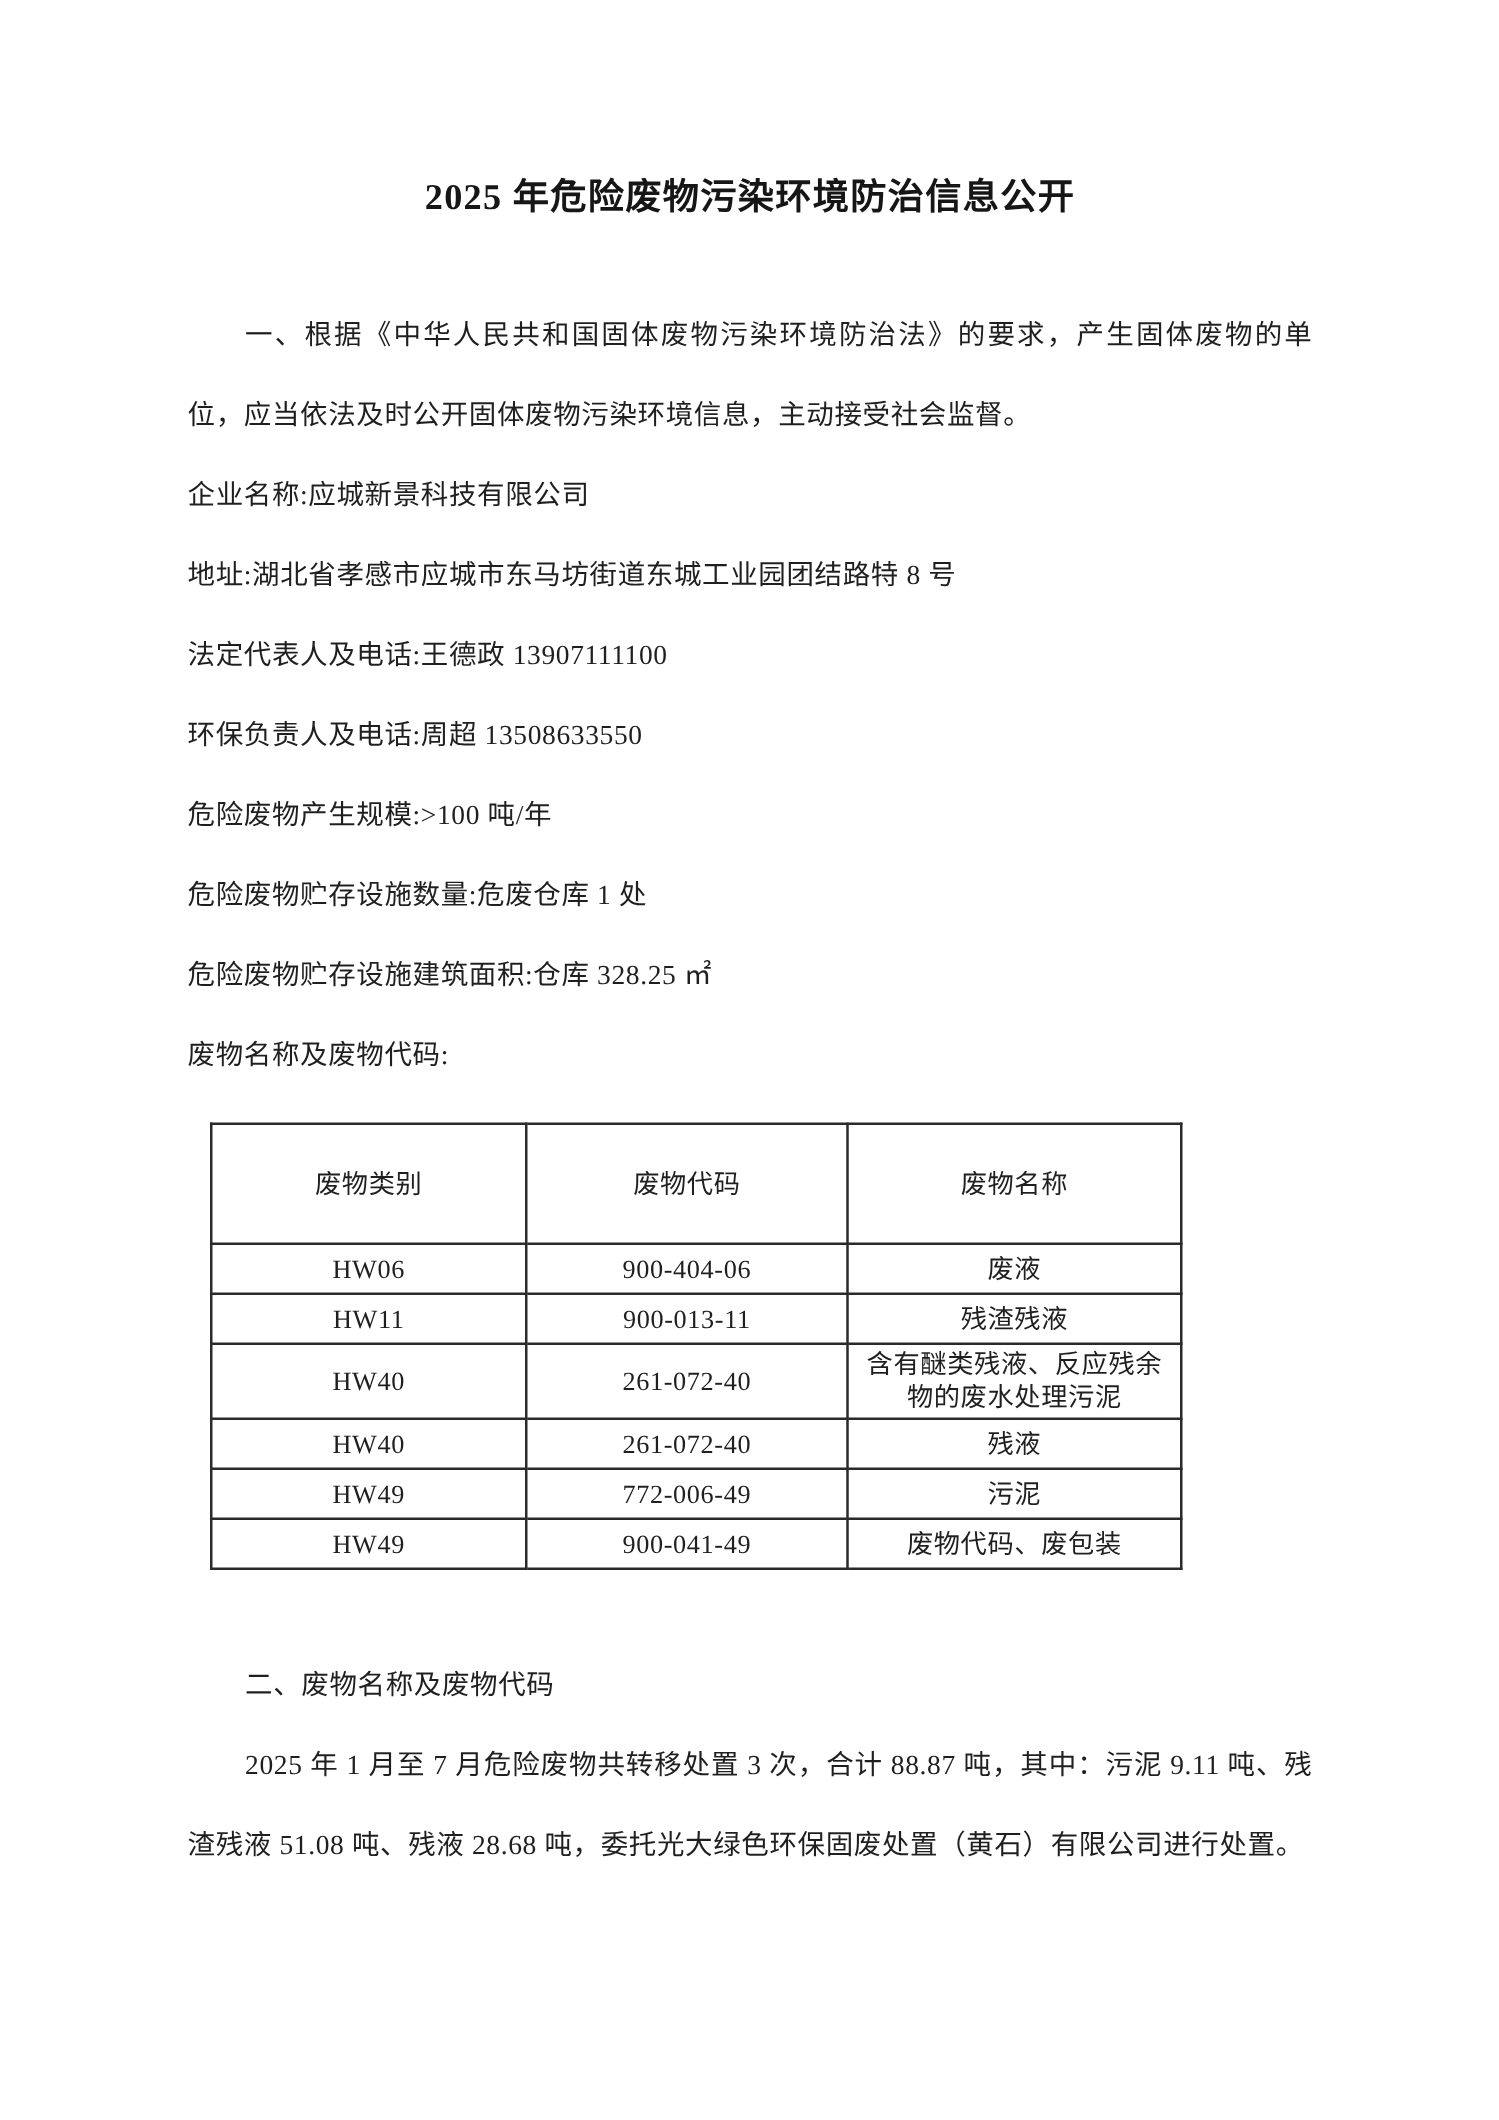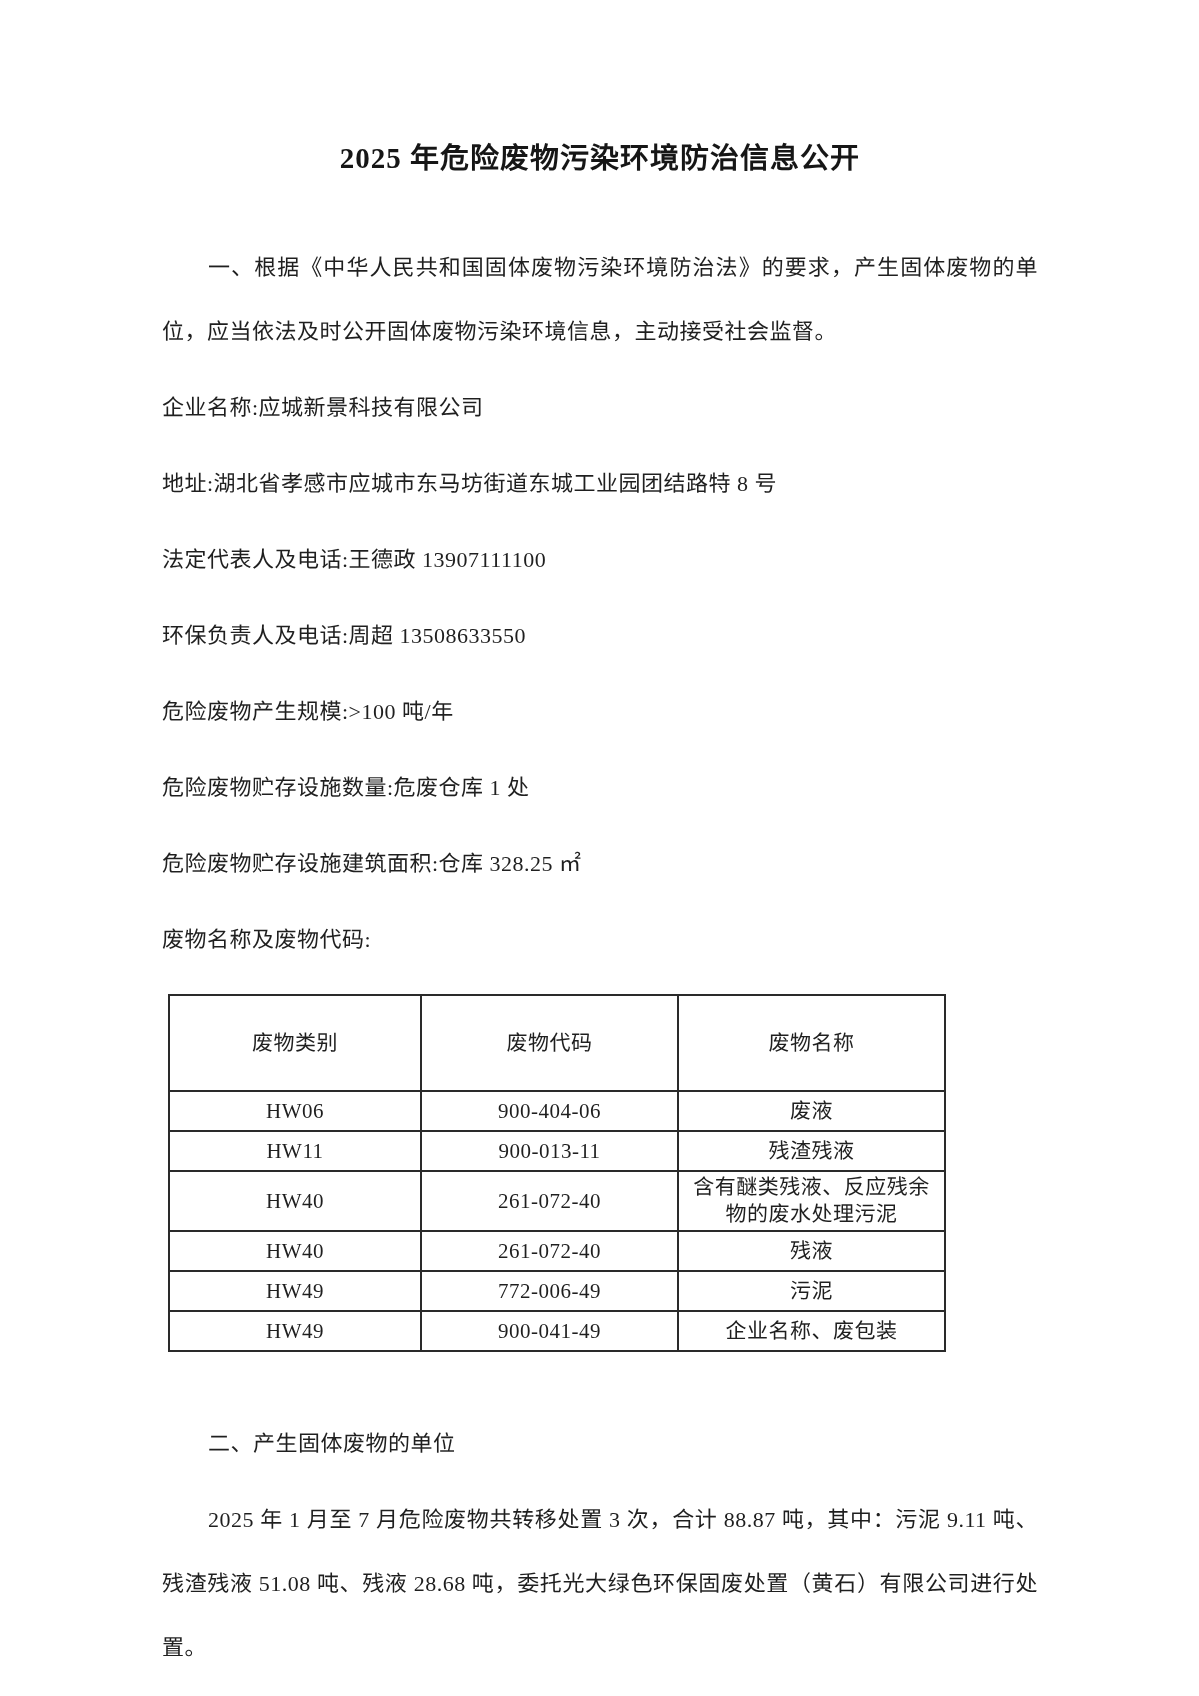--- a/index.html
+++ b/index.html
@@ -25,21 +25,21 @@
     text-align: center;
     font-size: 29px;
     font-weight: 700;
     letter-spacing: 1px;
     color: #161616;
     line-height: 40px;
   }
   .body-text {
     font-size: 22px;
     line-height: 64px;
-    margin: 12px;
+    margin: 0;
     text-align: justify;
     letter-spacing: 0.5px;
   }
   .intro {
     margin-top: 58px;
     text-indent: 46px;
   }
   .indent2 {
     text-indent: 46px;
   }
@@ -130,22 +130,22 @@
         <td>残液</td>
       </tr>
       <tr class="data-row">
         <td>HW49</td>
         <td>772-006-49</td>
         <td>污泥</td>
       </tr>
       <tr class="data-row">
         <td>HW49</td>
         <td>900-041-49</td>
-        <td>企业名称、废包装</td>
+        <td>废物代码、废包装</td>
       </tr>
     </tbody>
   </table>
 
-  <p class="body-text indent2 sec2-heading">二、产生固体废物的单位</p>
+  <p class="body-text indent2 sec2-heading">二、废物名称及废物代码</p>
 
   <p class="body-text indent2">2025 年 1 月至 7 月危险废物共转移处置 3 次，合计 88.87 吨，其中：污泥 9.11 吨、残渣残液 51.08 吨、残液 28.68 吨，委托光大绿色环保固废处置（黄石）有限公司进行处置。</p>
 
 </div>
 
 </body></html>

